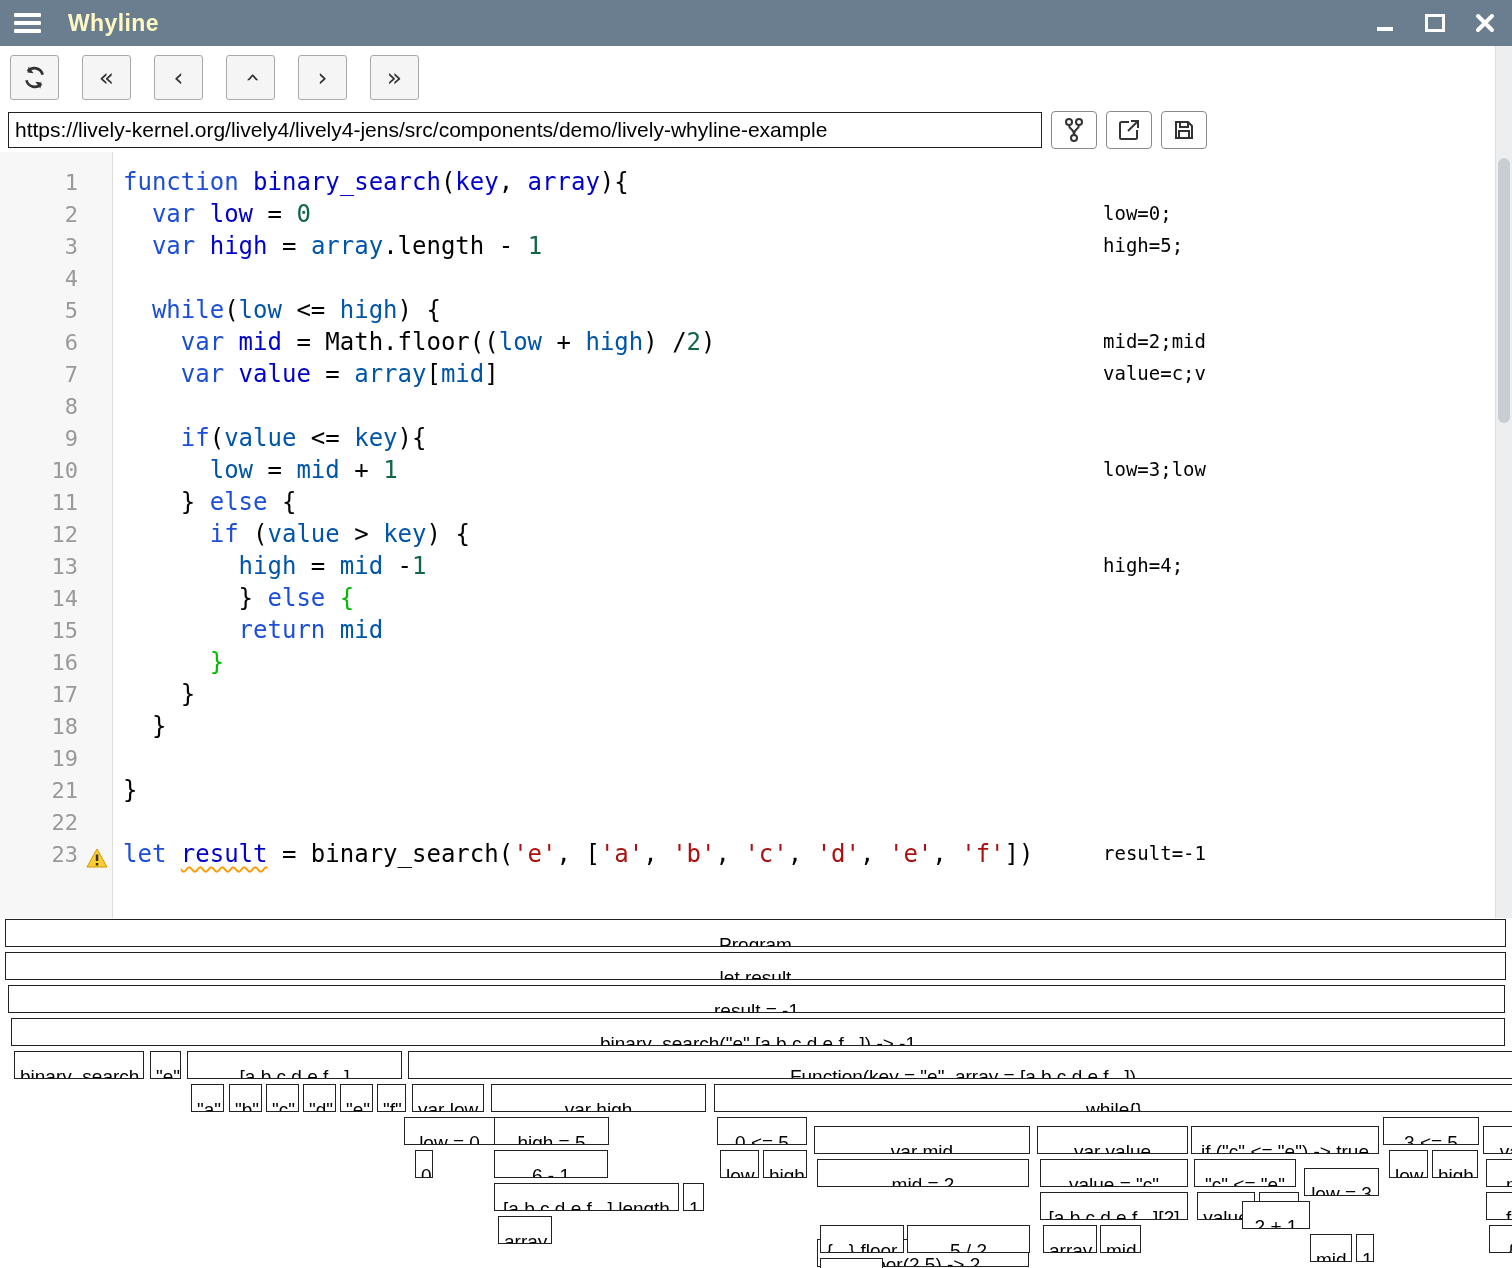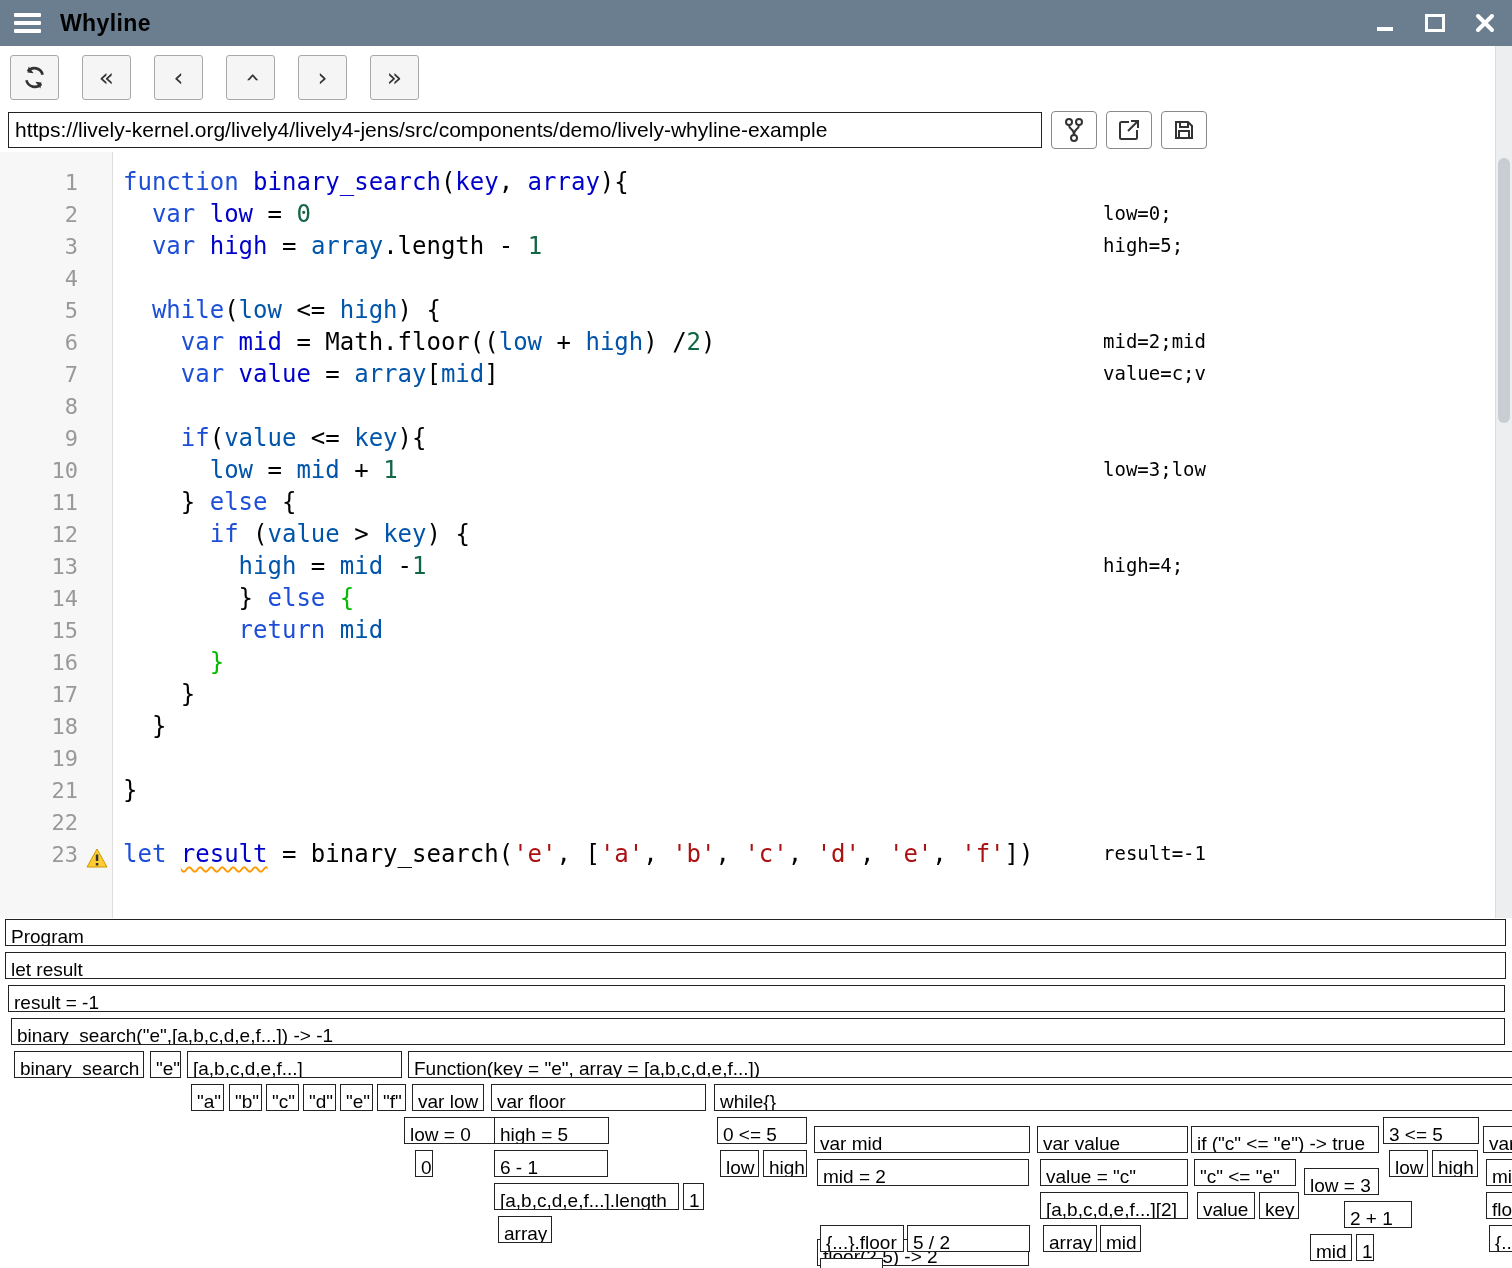--- a/index.html
+++ b/index.html
@@ -1,21 +1,21 @@
 <!DOCTYPE html>
 <html><head>
 <meta charset="utf-8">
 <style>
   html,body{margin:0;padding:0;background:#fff;}
   .window{position:relative;width:1512px;height:1268px;background:#fff;overflow:hidden;
           font-family:"Liberation Sans",sans-serif;}
 
   
   .titlebar{position:absolute;top:0;left:0;right:0;height:46px;background:#6b7e8f;
-            display:flex;align-items:center;color:#000000;z-index:5;}
+            display:flex;align-items:center;color:#fef9c3;z-index:5;gap:8px;}
   .burger{width:27px;margin-left:14px;cursor:pointer;}
   .burger .bar{height:4px;background:#fff;margin:4px 0;border-radius:1px;}
   .wtitle{margin-left:19px;font-size:23px;font-weight:bold;letter-spacing:.4px;}
   .wincontrols{margin-left:auto;display:flex;align-items:center;gap:28px;margin-right:16px;}
   .ctl{width:22px;height:22px;display:flex;align-items:center;justify-content:center;cursor:pointer;}
   .min-glyph{width:16px;height:4px;background:#fff;margin-top:12px;}
   .max-glyph{width:14px;height:12px;border:3px solid #fff;}
 
   
   .toolbar{position:absolute;top:46px;left:0;width:1496px;height:62px;background:#fff;
@@ -52,21 +52,21 @@
   .tk-mb{color:#0b0;}
   .tk-defw{color:#00c;text-decoration:underline wavy #f90;text-decoration-thickness:2px;text-underline-offset:4px;}
 
   
   .scrollstrip{position:absolute;top:46px;right:0;width:16px;height:872px;background:#eceef0;border-left:1px solid #dcdcdc;}
   .scrollthumb{position:absolute;top:112px;left:2px;width:12px;height:265px;background:#c7cdd2;border-radius:6px;}
 
   
   .trace{position:absolute;top:918px;left:0;width:1512px;height:350px;background:#fff;overflow:hidden;}
   .tbox{position:absolute;height:27px;box-sizing:border-box;border:1px solid #222;background:#fff;
-        font-size:19px;line-height:23px;padding:5px 5px;white-space:nowrap;overflow:hidden;color:#000;cursor:pointer;}
+        font-size:19px;line-height:23px;padding:13px 5px;white-space:nowrap;overflow:hidden;color:#000;cursor:pointer;text-align:center;}
 </style>
 </head>
 <body>
 
 <div class="window">
 
   <div class="titlebar">
     <div class="burger">
       <div class="bar"></div>
       <div class="bar"></div>
@@ -193,21 +193,21 @@
       <div class="tbox" style="left: 150px; top: 133px; width: 31px;">"e"</div>
       <div class="tbox" style="left: 187px; top: 133px; width: 215px;">[a,b,c,d,e,f...]</div>
       <div class="tbox" style="left: 408px; top: 133px; width: 1110px;">Function(key = "e", array = [a,b,c,d,e,f...])</div>
       <div class="tbox" style="left: 191px; top: 166px; width: 33px;">"a"</div>
       <div class="tbox" style="left: 229px; top: 166px; width: 33px;">"b"</div>
       <div class="tbox" style="left: 266px; top: 166px; width: 33px;">"c"</div>
       <div class="tbox" style="left: 303px; top: 166px; width: 33px;">"d"</div>
       <div class="tbox" style="left: 340px; top: 166px; width: 33px;">"e"</div>
       <div class="tbox" style="left: 377px; top: 166px; width: 29px;">"f"</div>
       <div class="tbox" style="left: 412px; top: 166px; width: 72px;">var low</div>
-      <div class="tbox" style="left: 491px; top: 166px; width: 215px;">var floor</div>
+      <div class="tbox" style="left: 491px; top: 166px; width: 215px;">var high</div>
       <div class="tbox" style="left: 714px; top: 166px; width: 800px;">while{}</div>
       <div class="tbox" style="left: 404px; top: 199px; width: 91px;">low = 0</div>
       <div class="tbox" style="left: 415px; top: 232px; width: 18px;">0</div>
       <div class="tbox" style="left: 494px; top: 199px; width: 115px;">high = 5</div>
       <div class="tbox" style="left: 494px; top: 232px; width: 114px;">6 - 1</div>
       <div class="tbox" style="left: 494px; top: 265px; width: 185px;">[a,b,c,d,e,f...].length</div>
       <div class="tbox" style="left: 683px; top: 265px; width: 21px;">1</div>
       <div class="tbox" style="left: 498px; top: 298px; width: 54px;">array</div>
       <div class="tbox" style="left: 717px; top: 199px; width: 90px;">0 &lt;= 5</div>
       <div class="tbox" style="left: 720px; top: 232px; width: 39px;">low</div>
@@ -221,21 +221,21 @@
       <div class="tbox" style="left: 1037px; top: 208px; width: 151px;">var value</div>
       <div class="tbox" style="left: 1040px; top: 241px; width: 148px;">value = "c"</div>
       <div class="tbox" style="left: 1040px; top: 274px; width: 148px;">[a,b,c,d,e,f...][2]</div>
       <div class="tbox" style="left: 1043px; top: 307px; width: 54px;">array</div>
       <div class="tbox" style="left: 1100px; top: 307px; width: 41px;">mid</div>
       <div class="tbox" style="left: 1191px; top: 208px; width: 188px;">if ("c" &lt;= "e") -&gt; true</div>
       <div class="tbox" style="left: 1194px; top: 241px; width: 102px;">"c" &lt;= "e"</div>
       <div class="tbox" style="left: 1197px; top: 274px; width: 58px;">value</div>
       <div class="tbox" style="left: 1259px; top: 274px; width: 40px;">key</div>
       <div class="tbox" style="left: 1304px; top: 250px; width: 75px;">low = 3</div>
-      <div class="tbox" style="left: 1344px; top: 283px; width: 68px;">2 + 1</div>
+      <div class="tbox" style="left: 1242px; top: 283px; width: 68px;">2 + 1</div>
       <div class="tbox" style="left: 1310px; top: 316px; width: 42px;">mid</div>
       <div class="tbox" style="left: 1356px; top: 316px; width: 18px;">1</div>
       <div class="tbox" style="left: 1383px; top: 199px; width: 96px;">3 &lt;= 5</div>
       <div class="tbox" style="left: 1389px; top: 232px; width: 39px;">low</div>
       <div class="tbox" style="left: 1432px; top: 232px; width: 46px;">high</div>
       <div class="tbox" style="left: 1483px; top: 208px; width: 60px;">var</div>
       <div class="tbox" style="left: 1486px; top: 241px; width: 60px;">mi</div>
       <div class="tbox" style="left: 1486px; top: 274px; width: 60px;">flo</div>
       <div class="tbox" style="left: 1489px; top: 307px; width: 60px;">{...</div>
     </div>

